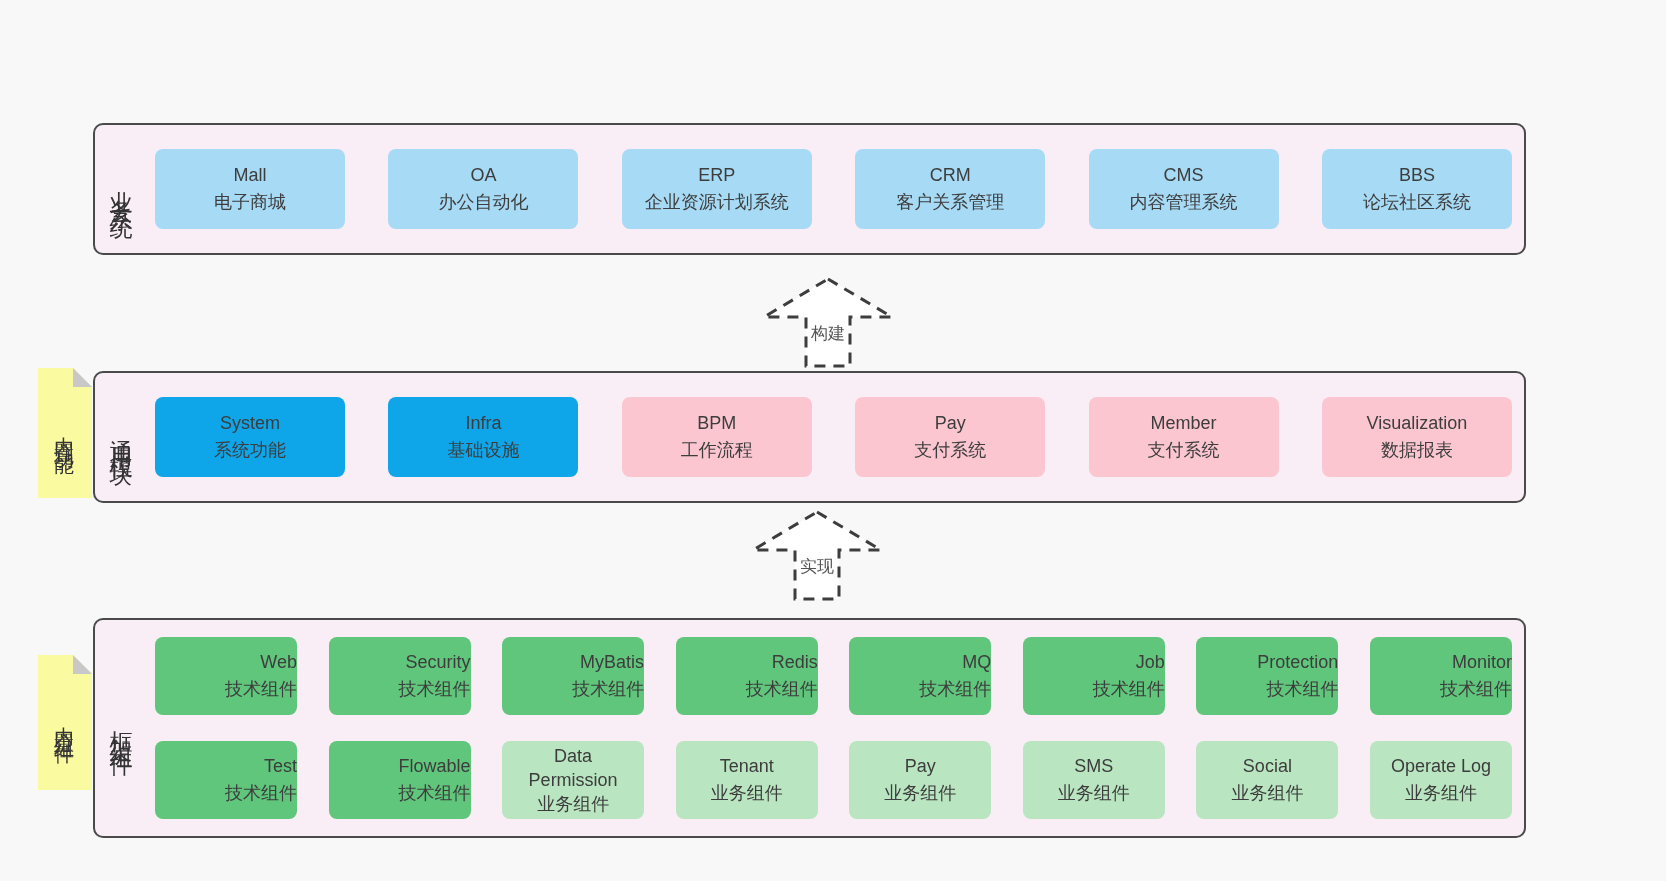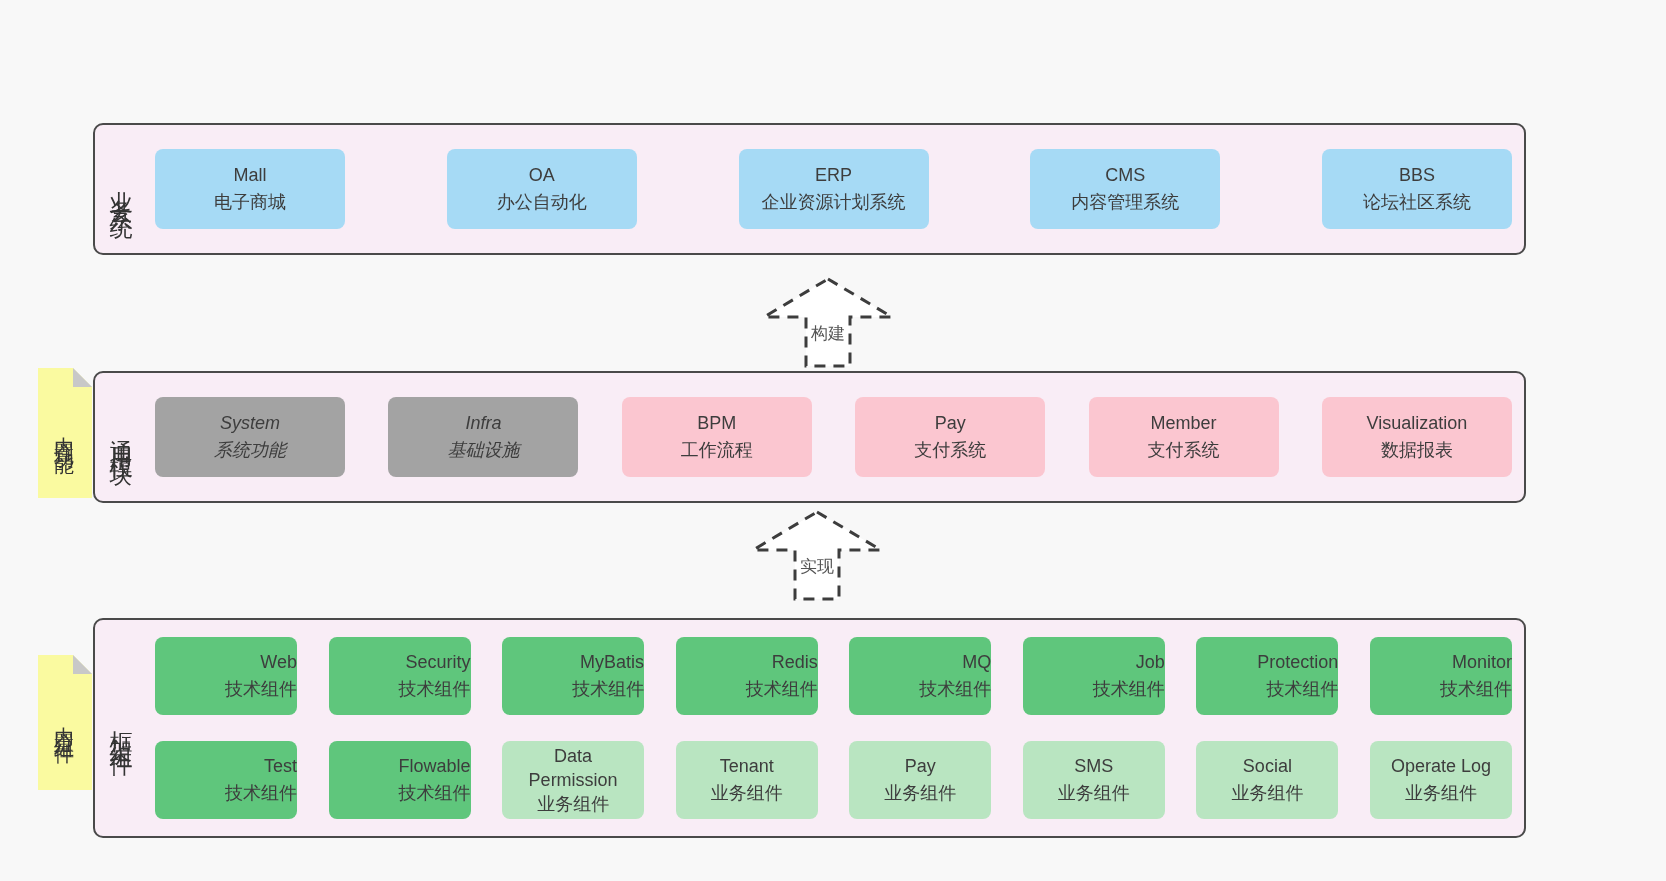--- a/index.html
+++ b/index.html
@@ -44,21 +44,21 @@
     border-radius:8px;
     display:flex; flex-direction:column;
     align-items:center; justify-content:center;
     text-align:center;
     font-size:18px; line-height:27px;
     color:#3d3d3d;
   }
   .band6 .box { width:190px; height:80px; }
   .band8 .box { width:142px; height:78px; }
   .box.blue       { background:#a6daf5; }
-  .box.red        { background:#a3a3a3;font-style:italic; }
+  .box.red        { background:#0ea5e9; }
   .box.pink       { background:#fbc6d0; }
   .box.green      { background:#5fc67c;text-align:right; }
   .box.lightgreen { background:#b9e5c1; }
   .box .t, .box .s { width:100%; }
   .box.w3 { line-height:24px; }
   .box.w3 .t { max-width:112px; margin:0 auto; }
 
   
   .note {
     position:absolute; left:38px; width:54px;
@@ -113,20 +113,24 @@
         </div>
         <div class="box blue">
           <div class="t">OA</div>
           <div class="s">办公自动化</div>
         </div>
         <div class="box blue">
           <div class="t">ERP</div>
           <div class="s">企业资源计划系统</div>
         </div>
         <div class="box blue">
+          <div class="t">CRM</div>
+          <div class="s">客户关系管理</div>
+        </div>
+        <div class="box blue">
           <div class="t">CMS</div>
           <div class="s">内容管理系统</div>
         </div>
         <div class="box blue">
           <div class="t">BBS</div>
           <div class="s">论坛社区系统</div>
         </div>
       </div>
     </div>
   </div>

